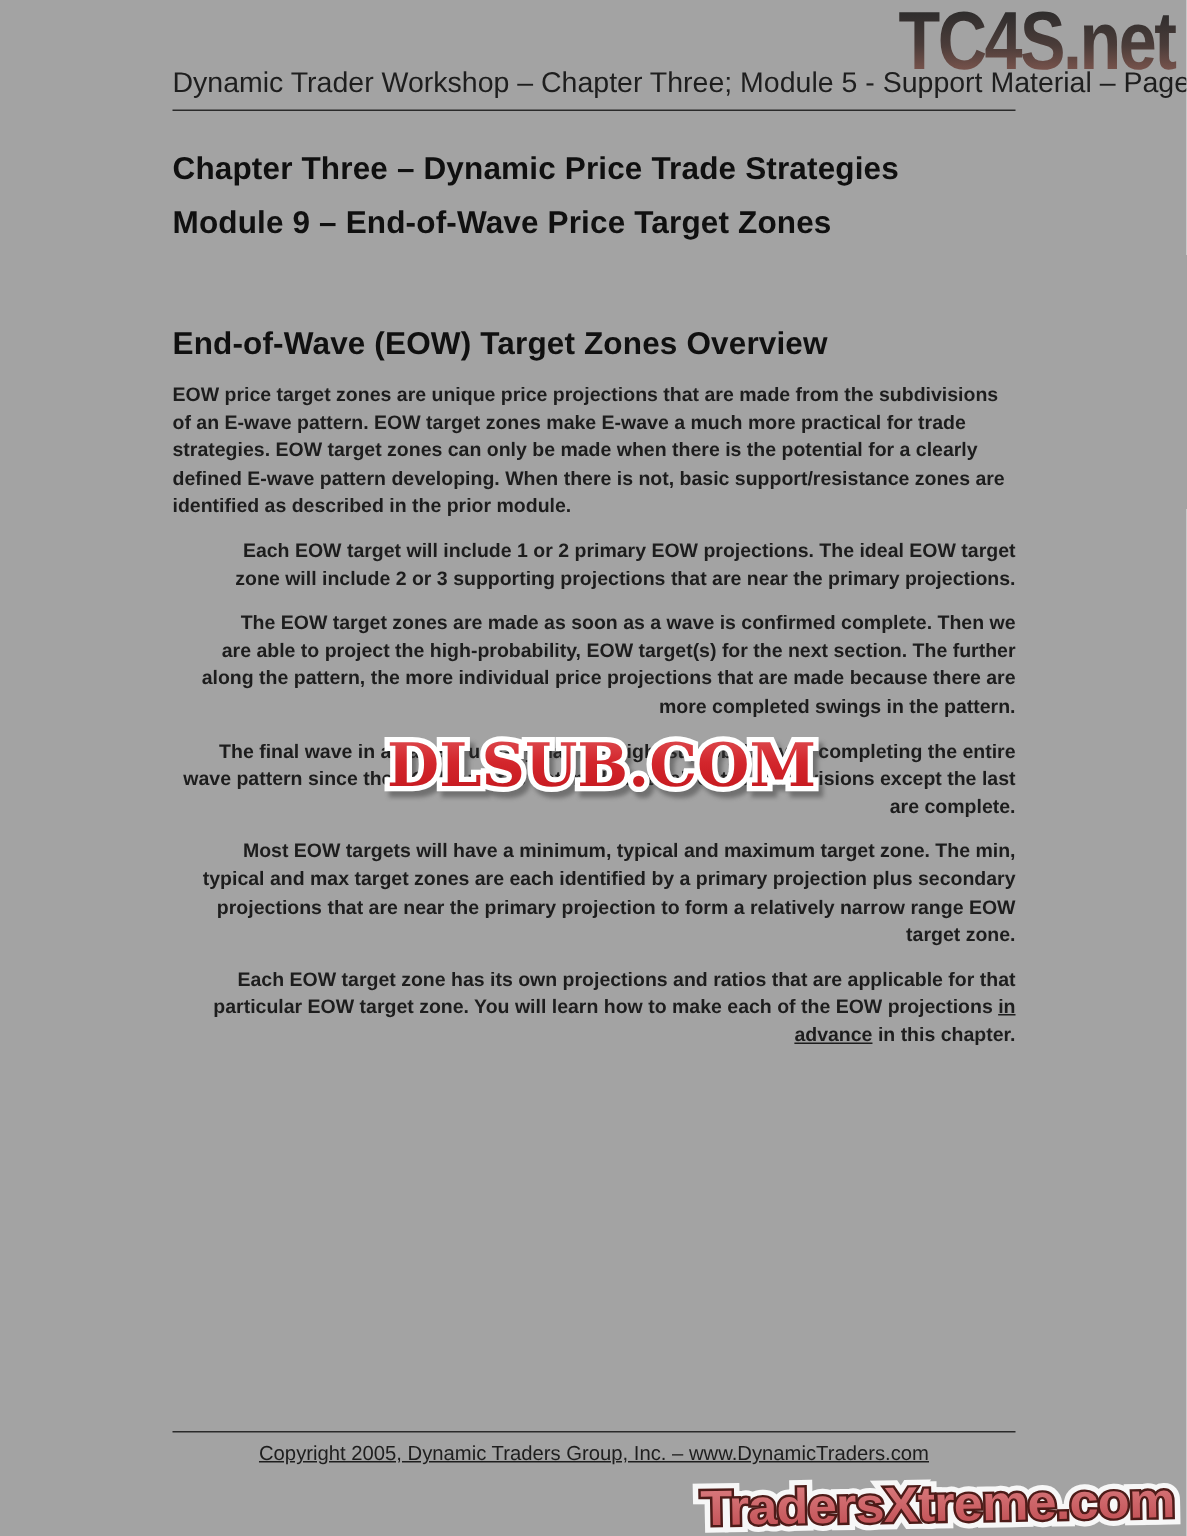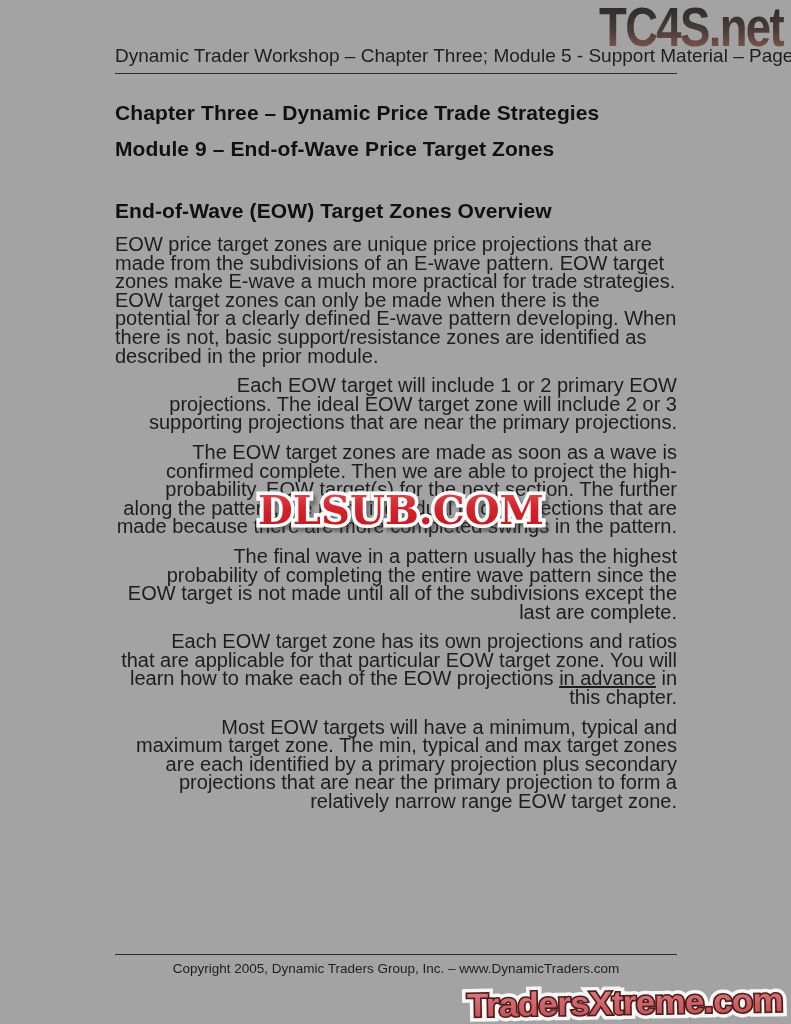--- a/index.html
+++ b/index.html
@@ -33,26 +33,27 @@
     margin-top:6px;
   }
   .doc-title {
     font-size:21px;
     font-weight:bold;
     color:#101010;
     letter-spacing:0.1px;
   }
   .chapter-title { margin-top:27px; }
   .module-title  { margin-top:12px; }
-  .section-heading { margin-top:38px; }
+  .section-heading { margin-top:57px; }
   p.body-par {
-    font-size:20px;
+    font-size:13px;
     line-height:18.6px;
     margin-top:11px;
     color:#1d1d1d;
+    font-weight:bold;
   }
   p.first-par { margin-top:12px; }
   p.indent { text-indent:26px;text-align:right; }
   .uline { text-decoration:underline; }
 
   
   .tc4s-logo {
     position:absolute;
     top:2px; left:596px;
     width:190px; height:50px;
@@ -89,20 +90,21 @@
     border-top:1.4px solid #2a2a2a;
   }
   .copyright-text {
     position:absolute;
     left:115px; top:961px;
     width:562px;
     text-align:center;
     font-size:13.5px;
     color:#1e1e1e;
     white-space:nowrap;
+    text-decoration:underline;
   }
 
   
   .tx-logo {
     position:absolute;
     left:460px; top:981px;
     width:330px; height:43px;
     transform:rotate(-1deg);
   }
   .tx-logo text {
@@ -136,22 +138,22 @@
 
     <div class="doc-title chapter-title">Chapter Three – Dynamic Price Trade Strategies</div>
     <div class="doc-title module-title">Module 9 – End-of-Wave Price Target Zones</div>
 
     <div class="doc-title section-heading">End-of-Wave (EOW) Target Zones Overview</div>
 
     <p class="body-par first-par">EOW price target zones are unique price projections that are made from the subdivisions of an E-wave pattern. EOW target zones make E-wave a much more practical for trade strategies. EOW target zones can only be made when there is the potential for a clearly defined E-wave pattern developing. When there is not, basic support/resistance zones are identified as described in the prior module.</p>
     <p class="body-par indent">Each EOW target will include 1 or 2 primary EOW projections. The ideal EOW target zone will include 2 or 3 supporting projections that are near the primary projections.</p>
     <p class="body-par indent">The EOW target zones are made as soon as a wave is confirmed complete. Then we are able to project the high-probability, EOW target(s) for the next section. The further along the pattern, the more individual price projections that are made because there are more completed swings in the pattern.</p>
     <p class="body-par indent">The final wave in a pattern usually has the highest probability of completing the entire wave pattern since the EOW target is not made until all of the subdivisions except the last are complete.</p>
+    <p class="body-par indent">Most EOW targets will have a minimum, typical and maximum target zone. The min, typical and max target zones are each identified by a primary projection plus secondary projections that are near the primary projection to form a relatively narrow range EOW target zone.</p>
     <p class="body-par indent"><span>Each EOW target zone has its own projections and ratios that are applicable for that particular EOW target zone. You will learn how to make each of the EOW projections </span><span class="uline">in advance</span><span> in this chapter.</span></p>
-    <p class="body-par indent">Most EOW targets will have a minimum, typical and maximum target zone. The min, typical and max target zones are each identified by a primary projection plus secondary projections that are near the primary projection to form a relatively narrow range EOW target zone.</p>
   </div>
 
   <svg class="dlsub-watermark" viewBox="0 0 304 60">
     <defs>
       <linearGradient id="dlgrad" x1="0" y1="0" x2="0" y2="1">
         <stop offset="0" stop-color="#e05459"></stop>
         <stop offset="0.45" stop-color="#d3262c"></stop>
         <stop offset="1" stop-color="#c2151b"></stop>
       </linearGradient>
     </defs>

